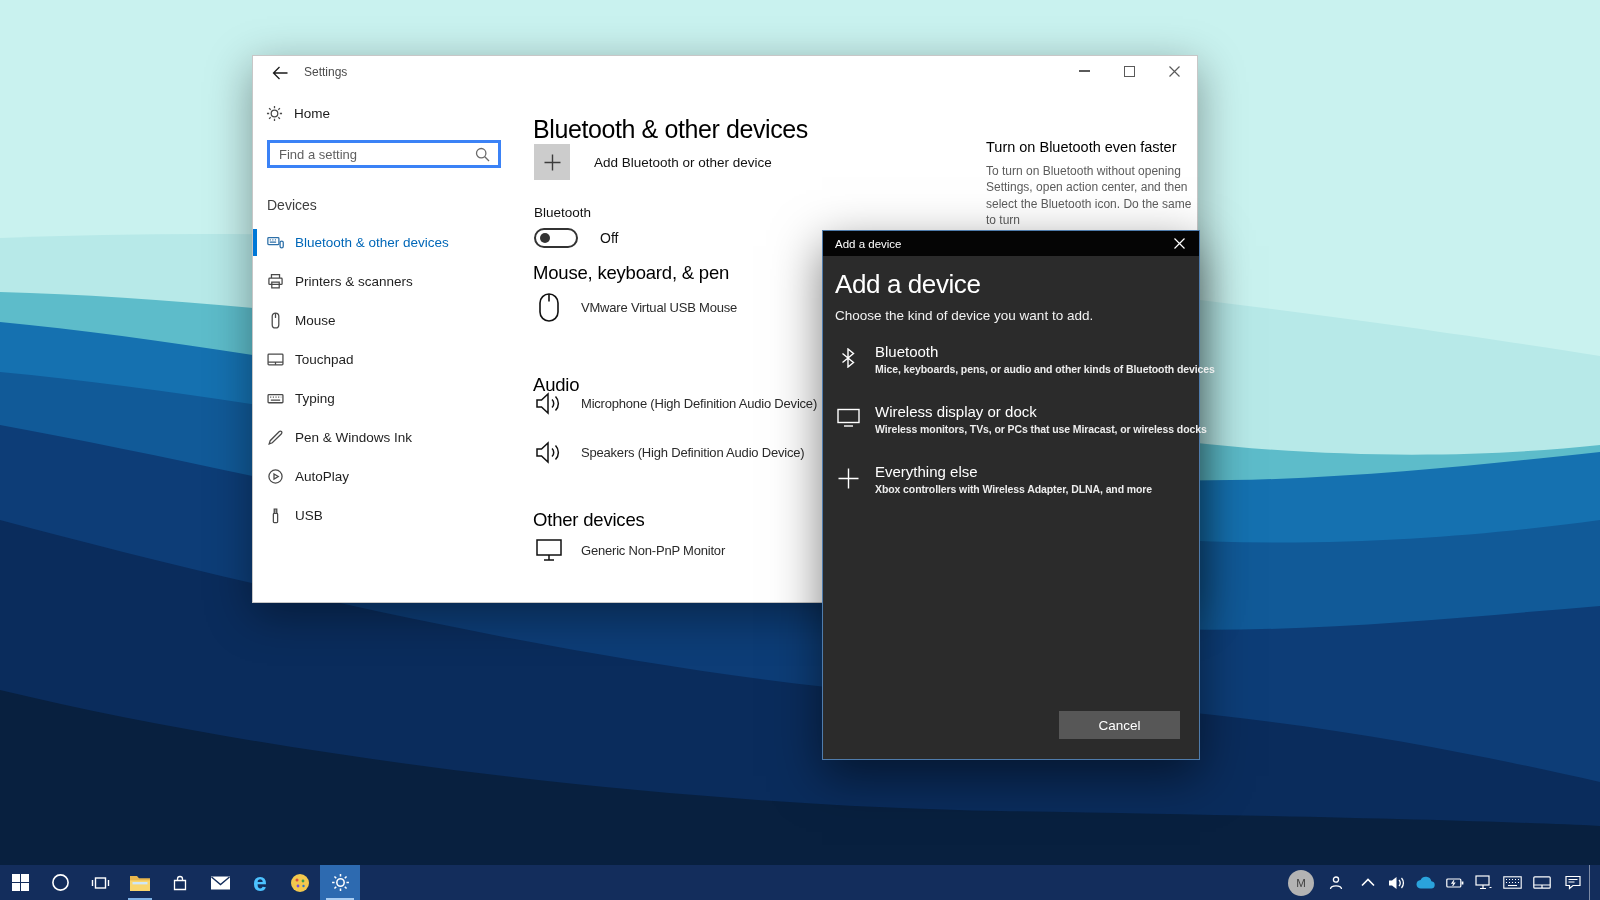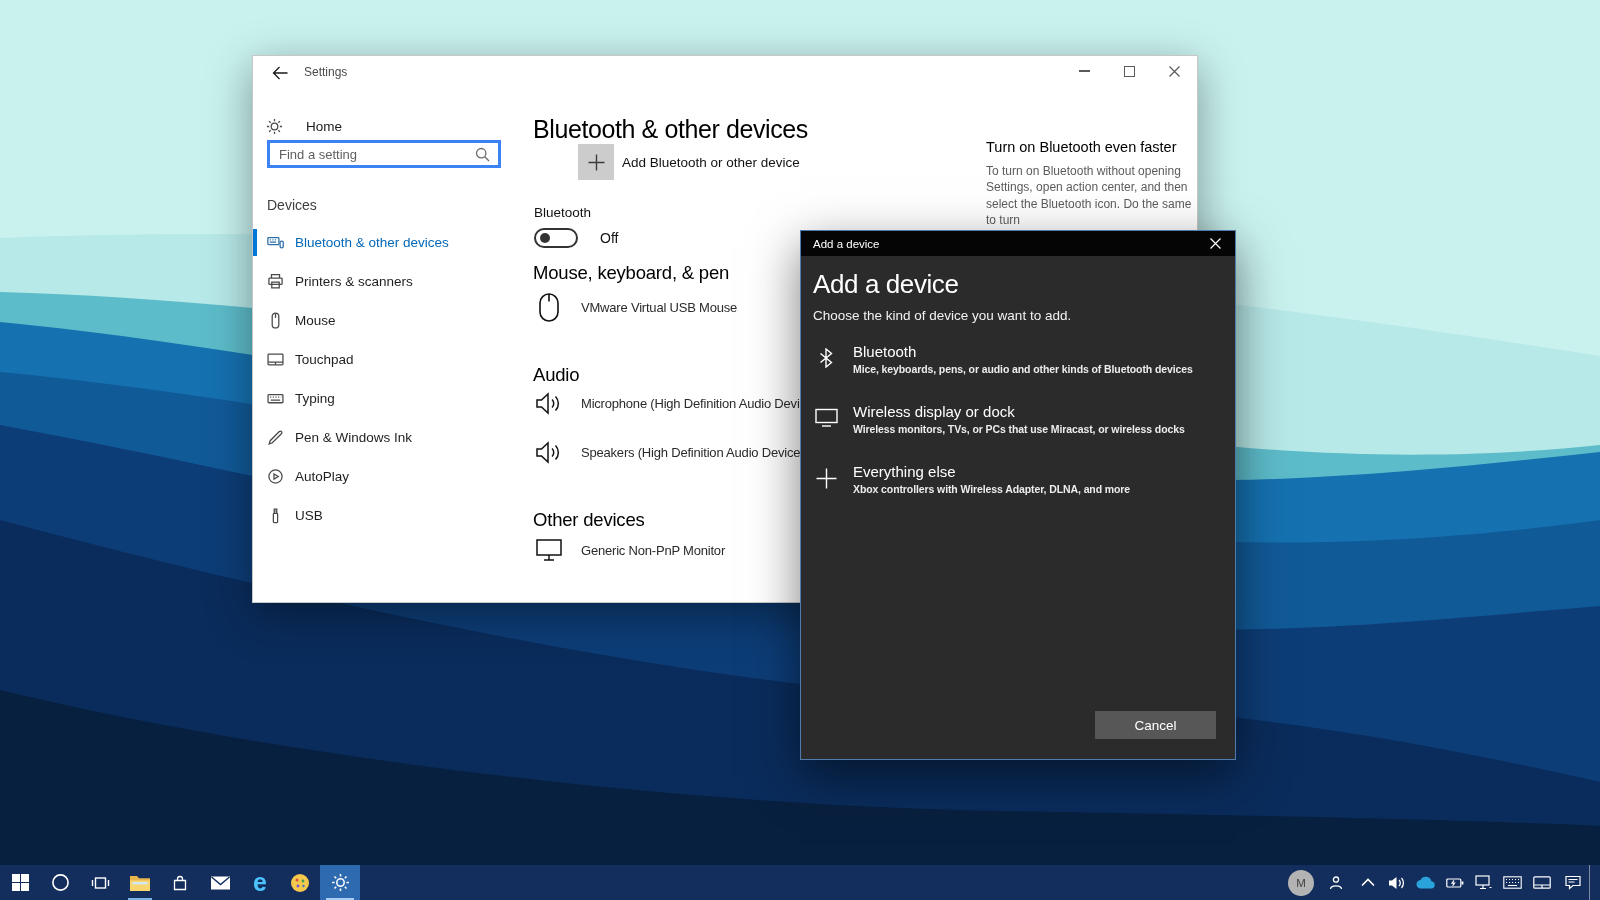--- a/index.html
+++ b/index.html
@@ -13,60 +13,60 @@
     box-sizing:border-box;z-index:2;padding-left:8px;}
   .sw-titlebar{position:absolute;left:0;top:0;right:0;height:36px;background:#fff;}
   .back-btn{position:absolute;left:12px;top:4px;width:30px;height:26px;display:flex;align-items:center;justify-content:center;cursor:pointer;}
   .sw-title{position:absolute;left:51px;top:9px;font-size:12px;color:#4b4b4b;}
   .caption-btns{position:absolute;right:0;top:0;display:flex;}
   .cap{width:45px;height:30px;display:flex;align-items:center;justify-content:center;cursor:pointer;}
   .cap-min{width:11px;height:1.4px;background:#5a5a5a;}
   .cap-max{width:9px;height:9px;border:1.2px solid #5a5a5a;}
 
   
-  .home-row{position:absolute;left:13px;top:62px;display:flex;align-items:center;gap:23px;cursor:pointer;}
+  .home-row{position:absolute;left:13px;top:49px;display:flex;align-items:center;gap:11px;cursor:pointer;}
   .home-label{font-size:13.5px;color:#1a1a1a;}
   .search-box{position:absolute;left:14px;top:84px;width:234px;height:28px;border:3px solid #3b82f6;
     box-sizing:border-box;display:flex;align-items:center;background:#fff;}
   .search-box input{flex:1;border:0;outline:0;padding:0 6px 0 9px;font-size:13px;color:#333;
     font-family:"Liberation Sans",sans-serif;background:transparent;}
   .search-box input::placeholder{color:#5f5f5f;opacity:1;}
   .search-glyph{margin-right:8px;display:flex;}
   .section-label{position:absolute;left:14px;top:141px;font-size:14px;color:#3f3f3f;}
   .nav-list{position:absolute;left:0;top:167px;width:280px;}
   .nav-item{position:relative;height:39px;display:flex;align-items:center;padding-left:14px;gap:11px;cursor:pointer;box-sizing:border-box;}
   .nav-item .nv-label{font-size:13.5px;color:#1f1f1f;white-space:nowrap;}
   .nav-item.selected .nv-label{color:#0067b8;}
   .nav-item.selected svg{stroke:#2c6fa8;}
   .nav-item.selected::before{content:"";position:absolute;left:0;top:6px;bottom:6px;width:4px;background:#0078d7;}
   .nav-ic{width:17px;height:17px;display:flex;align-items:center;justify-content:center;}
   .nav-ic svg{stroke:#4a4a4a;fill:none;stroke-width:1.2;}
 
   
   .page-title{position:absolute;left:280px;top:42px;font-size:25px;font-weight:300;letter-spacing:-.4px;color:#000;}
-  .add-row{position:absolute;left:281px;top:88px;display:flex;align-items:center;gap:8px;cursor:pointer;margin-left:44px;}
+  .add-row{position:absolute;left:281px;top:88px;display:flex;align-items:center;gap:24px;cursor:pointer;}
   .plus-box{width:36px;height:36px;background:#cccccc;display:flex;align-items:center;justify-content:center;}
   .add-label{font-size:13.5px;color:#121212;}
   .bt-label{position:absolute;left:281px;top:149px;font-size:13.5px;color:#121212;}
   .toggle-row{position:absolute;left:281px;top:172px;display:flex;align-items:center;gap:22px;cursor:pointer;text-align:right;}
   .toggle{width:44px;height:20px;border:2px solid #333;border-radius:11px;position:relative;box-sizing:border-box;}
   .toggle .knob{position:absolute;left:4px;top:3px;width:10px;height:10px;border-radius:50%;background:#333;}
   .toggle-state{font-size:14px;color:#121212;}
   .h2{position:absolute;font-size:18.5px;font-weight:300;letter-spacing:-.2px;color:#000;left:280px;}
   .dev-row{position:absolute;display:flex;align-items:center;gap:17px;cursor:pointer;}
   .dev-ic{width:30px;display:flex;align-items:center;justify-content:center;}
   .dev-name{font-size:13px;letter-spacing:-.2px;color:#2b2b2b;white-space:nowrap;}
 
   
   .aside{position:absolute;left:733px;top:83px;width:214px;}
   .aside-h{font-size:14.5px;color:#000;margin:0 0 8px 0;font-weight:400;}
   .aside-p{font-size:12px;line-height:16.4px;color:#5c5c5c;margin:0;}
 
   
-  .dialog{position:absolute;left:800px;top:230px;width:436px;height:530px;background:#2b2b2b;
+  .dialog{position:absolute;left:822px;top:230px;width:378px;height:530px;background:#2b2b2b;
     border:1px solid #4f7cac;box-sizing:border-box;box-shadow:0 16px 46px rgba(0,0,0,.5);z-index:5;}
   .dlg-titlebar{position:absolute;left:0;top:0;right:0;height:25px;background:#050505;display:flex;align-items:center;}
   .dlg-title{font-size:11.5px;color:#fff;padding-left:12px;}
   .dlg-close{position:absolute;right:0;top:0;width:40px;height:25px;display:flex;align-items:center;justify-content:center;cursor:pointer;}
   .dlg-h1{position:absolute;left:12px;top:38px;font-size:26px;font-weight:300;letter-spacing:-.4px;color:#fff;}
   .dlg-sub{position:absolute;left:12px;top:77px;font-size:13.5px;color:#f2f2f2;}
   .opt{position:absolute;left:12px;width:412px;height:48px;display:flex;gap:14px;cursor:pointer;}
   .opt-ic{width:26px;display:flex;align-items:flex-start;justify-content:center;padding-top:5px;}
   .opt-title{font-size:15px;color:#fff;line-height:18px;}
   .opt-desc{font-size:10.5px;font-weight:bold;letter-spacing:-.1px;color:#ededed;margin-top:2px;white-space:nowrap;}
@@ -248,21 +248,21 @@
     <div class="dev-row" style="left:281px;top:237px">
       <span class="dev-ic">
         <svg width="20" height="29" viewBox="0 0 20 29" fill="none" stroke="#111" stroke-width="1.6">
             <rect x="1" y="1" width="18" height="27" rx="9"></rect>
             <path d="M10 1 v7.5"></path>
           </svg>
       </span>
       <span class="dev-name">VMware Virtual USB Mouse</span>
     </div>
 
-    <div class="h2" style="top:308px">Audio</div>
+    <div class="h2" style="top:318px">Audio</div>
     <div class="dev-row" style="left:281px;top:336px">
       <span class="dev-ic">
         <svg width="27" height="23" viewBox="0 0 27 23" fill="none" stroke="#111" stroke-width="1.5">
             <path d="M1 8 h4.5 L12 2 v19 L5.5 15 H1 z"></path>
             <path d="M16 7.5 a5.5 5.5 0 0 1 0 8"></path>
             <path d="M19.5 4.5 a10 10 0 0 1 0 14"></path>
           </svg>
       </span>
       <span class="dev-name">Microphone (High Definition Audio Device)</span>
     </div>

